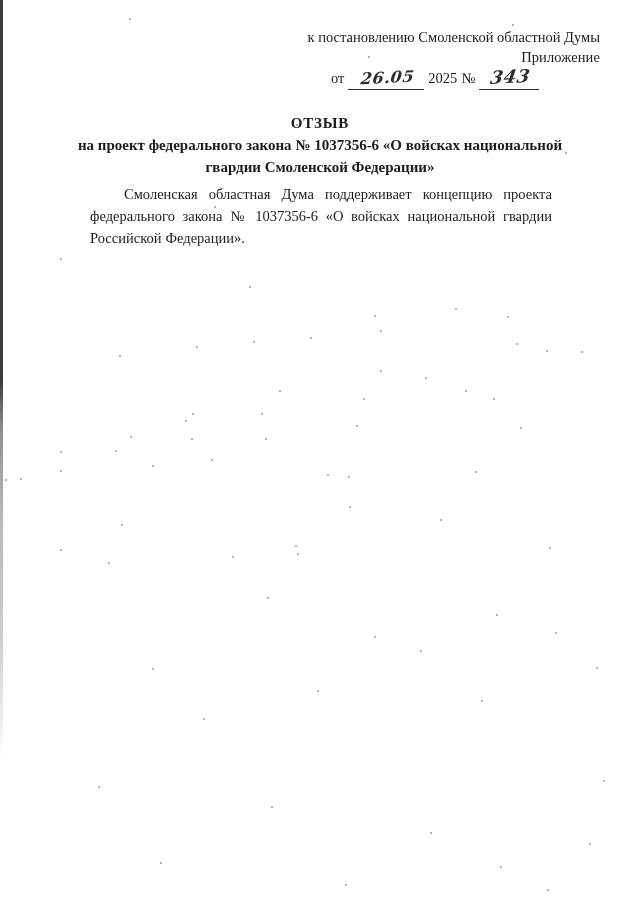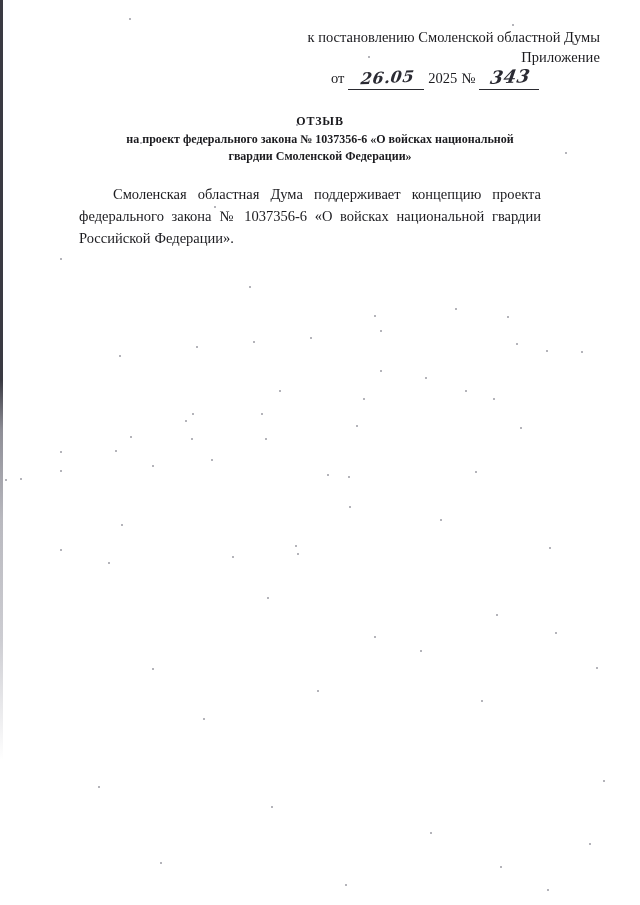--- a/index.html
+++ b/index.html
@@ -111,36 +111,36 @@
   .year, .no-sign { padding-bottom: 1px; }
 
   
   .doc-title {
     position: absolute;
     top: 113px;
     left: 60px;
     width: 520px;
     text-align: center;
     font-weight: 700;
-    font-size: 12px;
+    font-size: 15px;
     line-height: 1.42;
   }
   .title-main {
     letter-spacing: 0.8px;
     margin-bottom: 1px;
   }
   .title-subject {
     padding: 0 4px;
   }
 
   
   .body-text {
     position: absolute;
     top: 183px;
-    left: 79px;
+    left: 90px;
     width: 462px;
     font-size: 14.5px;
     line-height: 1.52;
     text-align: justify;
     text-indent: 34px;
     text-justify: inter-word;
     word-spacing: 0.5px;
   }
   .body-text p { margin: 0; }
 </style>

